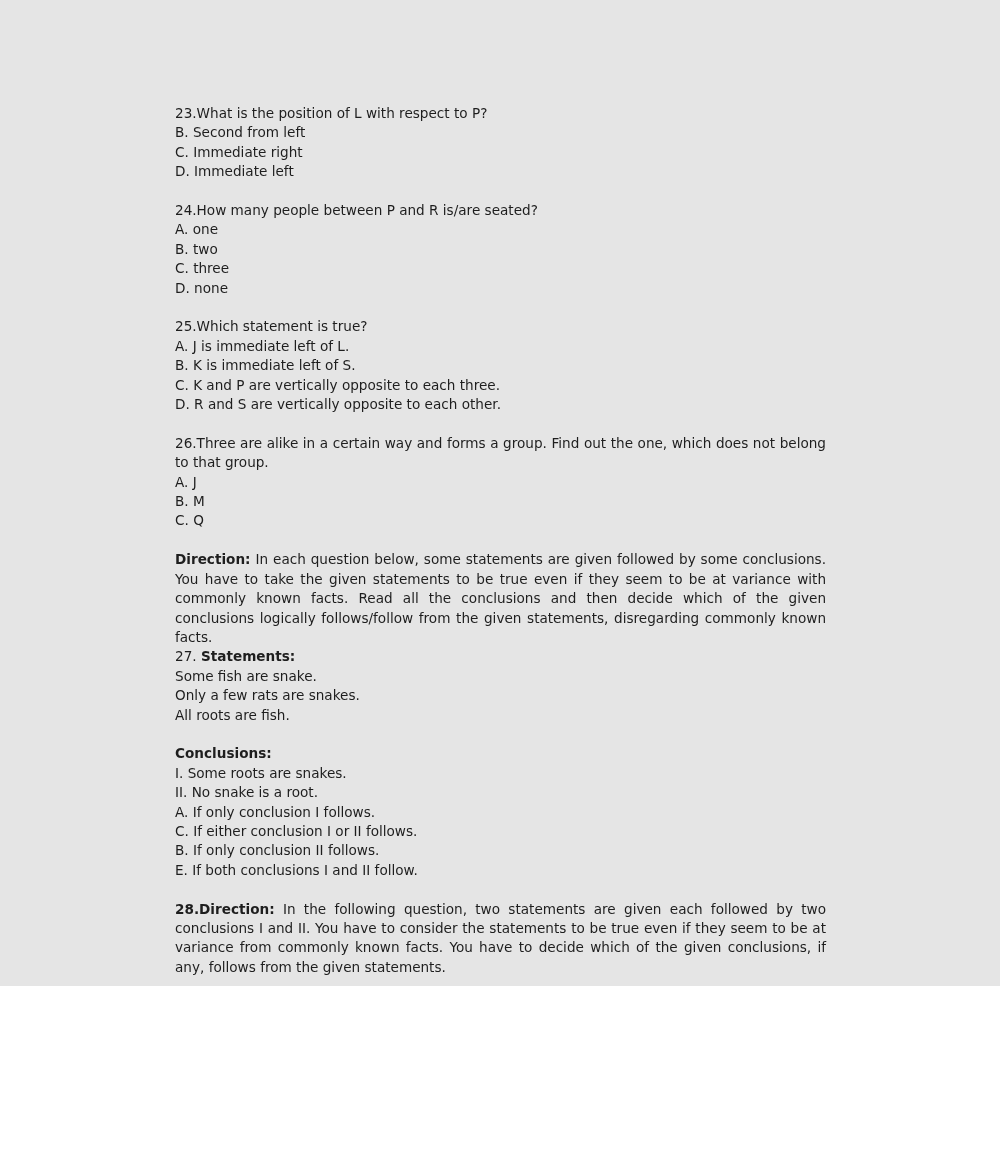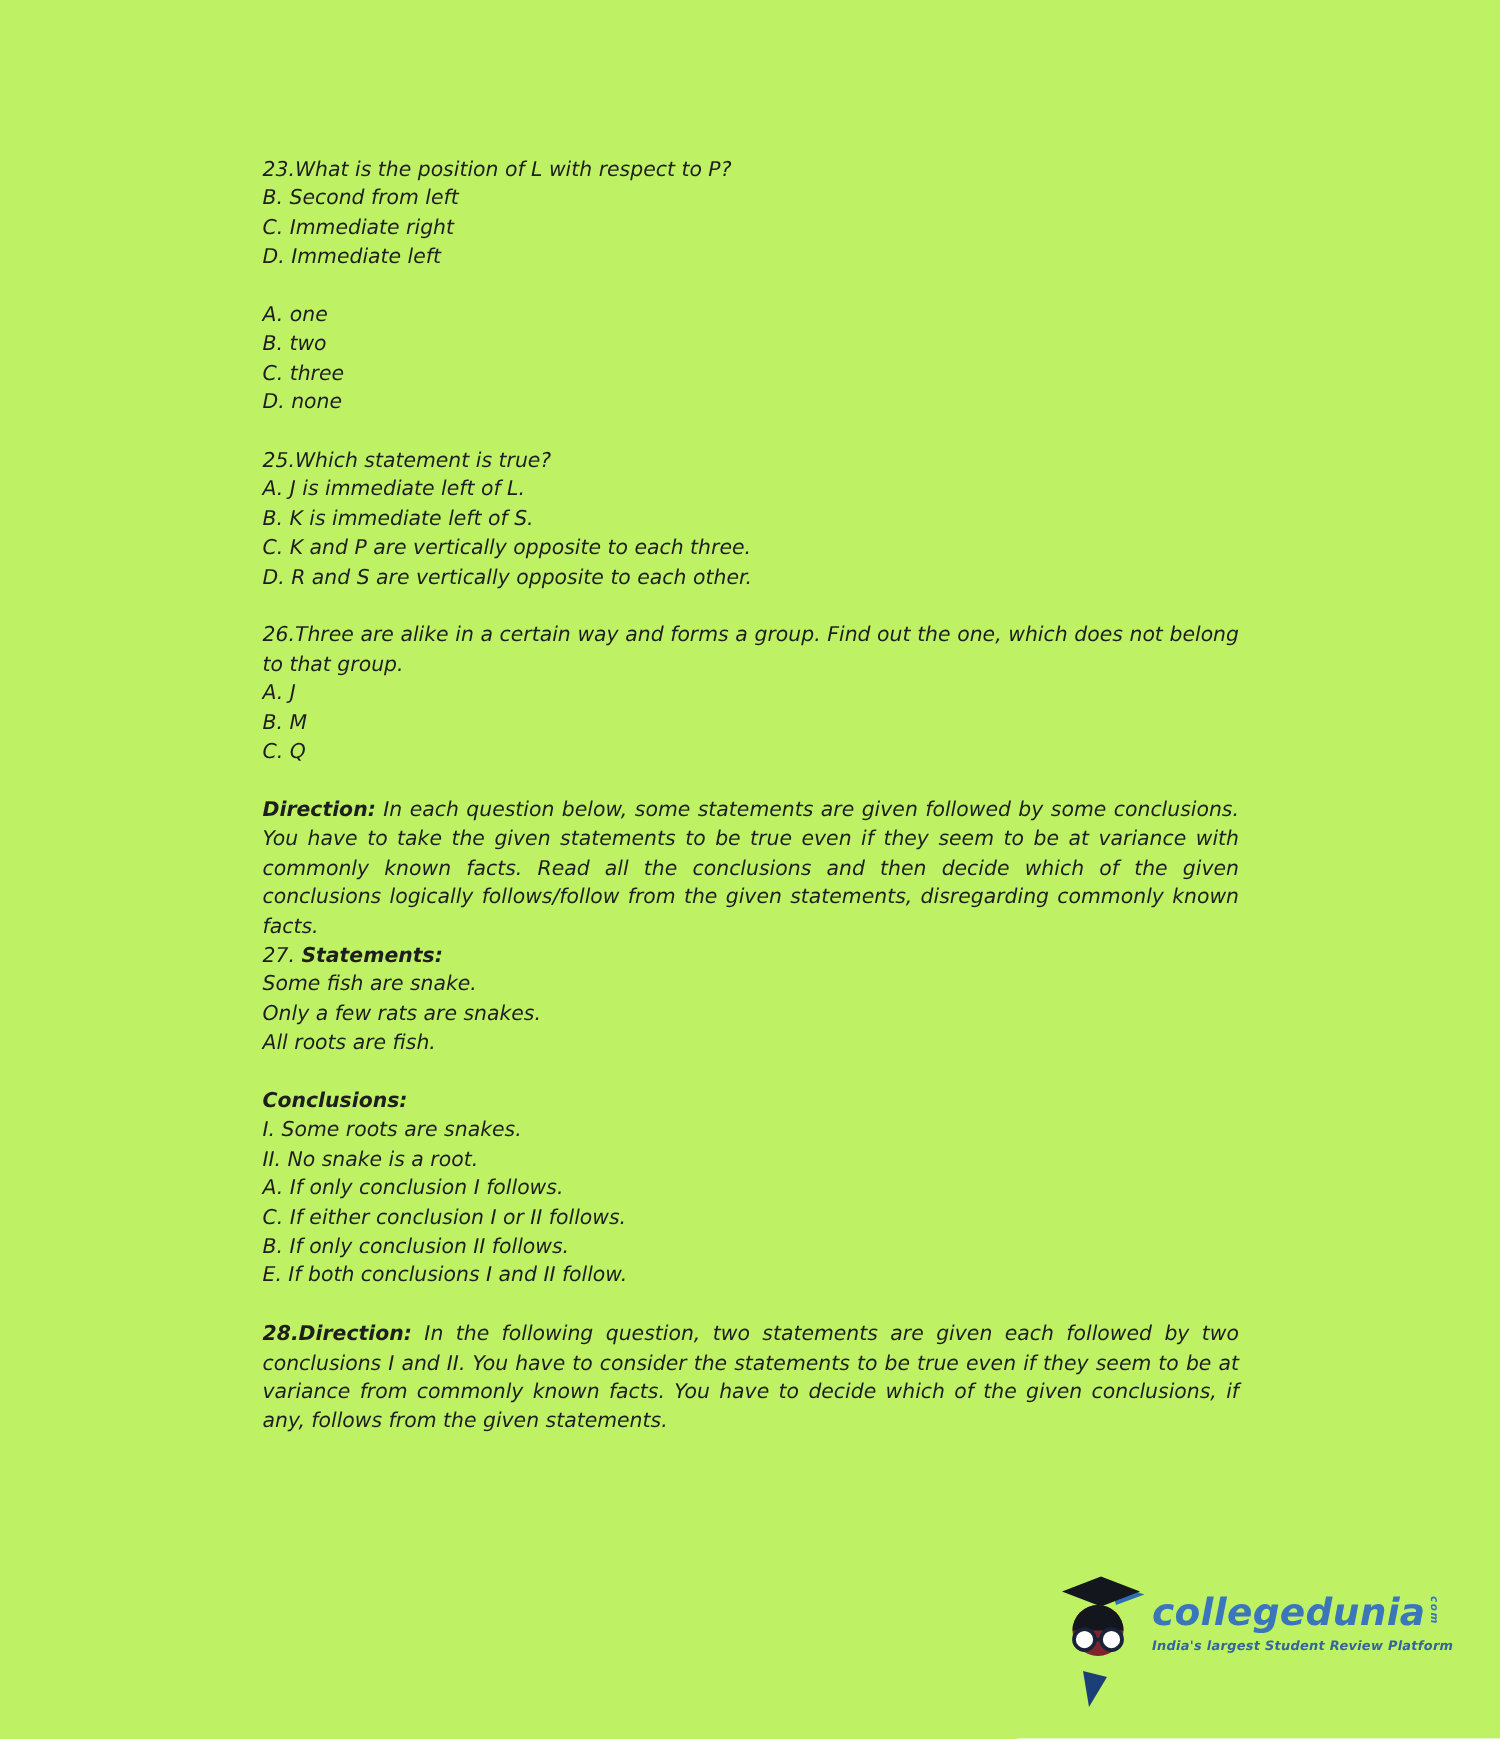--- a/index.html
+++ b/index.html
@@ -3,26 +3,25 @@
 <meta charset="utf-8">
 <style>
   html, body {
     margin: 0;
     padding: 0;
     background: #ffffff;
   }
   .page {
     position: relative;
     width: 1000px;
-    height: 1159px;
-    background: #bef264;
+    height: 986px;
+    background: #e5e5e5;
     overflow: hidden;
     font-family: "DejaVu Sans", "Liberation Sans", sans-serif;
     color: #1e1e1e;
-    font-style: italic;
   }
   .content {
     position: absolute;
     left: 175px;
     top: 104px;
     width: 651px;
     font-size: 13.6px;
     line-height: 19.4px;
   }
   .content p { margin: 0; }
@@ -71,20 +70,21 @@
 <div class="page">
   <div class="content">
 
     <p class="line">23.What is the position of L with respect to P?</p>
     <p class="line">B. Second from left</p>
     <p class="line">C. Immediate right</p>
     <p class="line">D. Immediate left</p>
 
     <div class="gap"></div>
 
+    <p class="line">24.How many people between P and R is/are seated?</p>
     <p class="line">A. one</p>
     <p class="line">B. two</p>
     <p class="line">C. three</p>
     <p class="line">D. none</p>
 
     <div class="gap"></div>
 
     <p class="line">25.Which statement is true?</p>
     <p class="line">A. J is immediate left of L.</p>
     <p class="line">B. K is immediate left of S.</p>

